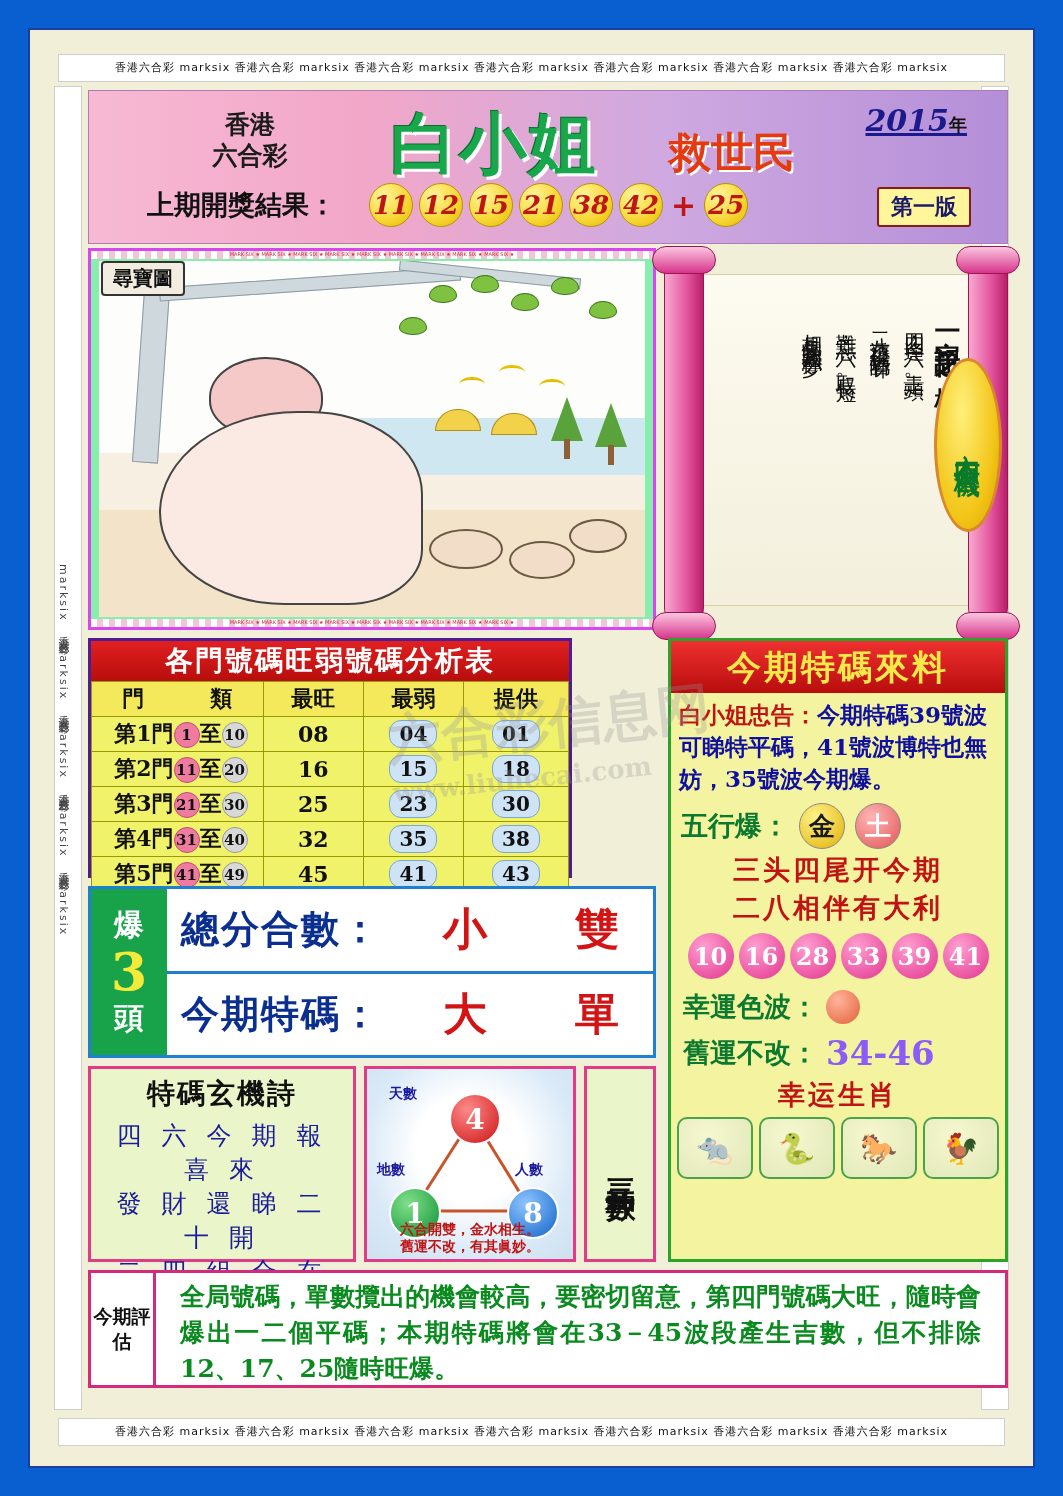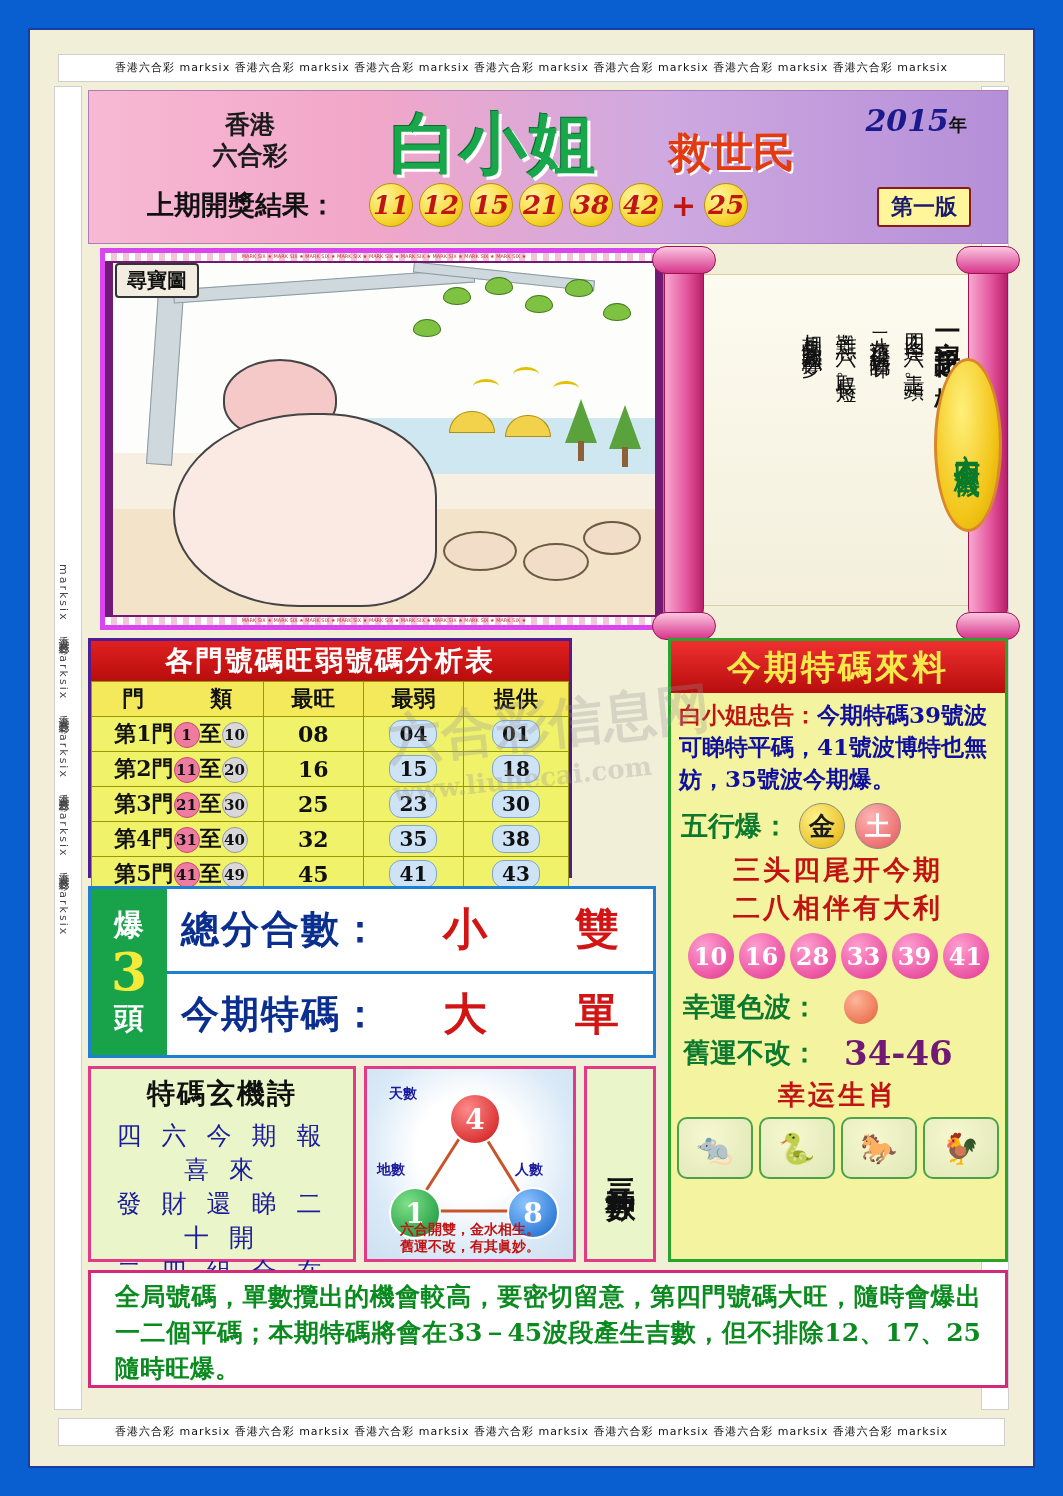--- a/index.html
+++ b/index.html
@@ -62,20 +62,21 @@
   .title-sub{
     position:absolute;left:580px;top:34px;width:200px;
     font-size:42px;font-weight:bold;color:#e33a10;
     font-family:"DejaVu Serif","Liberation Serif",serif;
     text-shadow:2px 2px 0 #fff;
   }
   .year{
     position:absolute;right:40px;top:12px;width:180px;text-align:right;
     font-size:30px;color:#1a1a8c;font-style:italic;font-weight:bold;
     font-family:"DejaVu Serif","Liberation Serif",serif;
+    text-decoration:underline;
   }
   .year small{font-size:18px;font-style:normal;color:#111;}
   .issue{
     position:absolute;right:36px;top:48px;width:190px;text-align:right;
     font-size:30px;font-weight:bold;color:#111;
     font-family:"DejaVu Serif","Liberation Serif",serif;
   }
   .issue .num{color:#d2161a;font-size:34px;}
   .prev-label{
     position:absolute;left:58px;top:96px;font-size:27px;font-weight:bold;color:#111;
@@ -93,22 +94,22 @@
   }
   .plus{font-size:30px;font-weight:bold;color:#c01515;margin:0 2px;}
   .edition{
     position:absolute;right:36px;top:96px;
     background:#fff59b;border:2px solid #8a1a1a;border-radius:3px;
     padding:3px 12px;font-size:22px;font-weight:bold;color:#1b1b6b;
     font-family:"DejaVu Serif","Liberation Serif",serif;
   }
   
   .pic-block{
-    position:absolute;left:12px;top:158px;width:568px;height:382px;
-    background:#701a75;border:5px solid #d946ef;box-sizing:border-box;
+    position:absolute;left:0;top:158px;width:568px;height:382px;
+    background:#86efac;border:3px solid #d946ef;box-sizing:border-box;
   }
   .pic-border-note{
     position:absolute;left:0;right:0;height:8px;background:repeating-linear-gradient(90deg,#fff 0 6px,#f2c6d6 6px 12px);
     font-size:5px;color:#c33;overflow:hidden;text-align:center;
   }
   .pic-tag{
     position:absolute;left:10px;top:10px;z-index:4;
     background:#f2ede0;border:2px solid #333;border-radius:4px;
     padding:2px 10px;font-size:20px;font-weight:bold;color:#111;
     font-family:"DejaVu Serif","Liberation Serif",serif;
@@ -290,28 +291,28 @@
   }
   .rc-nums{display:flex;justify-content:center;gap:5px;padding:6px 0;}
   .nball{
     width:46px;height:46px;border-radius:50%;
     display:flex;align-items:center;justify-content:center;
     font-size:24px;font-weight:bold;color:#fff;
     font-family:"DejaVu Serif","Liberation Serif",serif;
   }
   .nb-pink{background:radial-gradient(circle at 35% 30%,#ff9fd0,#e2338e);}
   .rc-line{
-    display:flex;align-items:center;gap:26px;padding:4px 12px;
+    display:flex;align-items:center;gap:8px;padding:4px 12px;
     font-size:27px;font-weight:bold;color:#0b5ed7;
     font-family:"DejaVu Serif","Liberation Serif",serif;
   }
   .rc-line .g{color:#0b7a2e;}
   .color-dot{width:34px;height:34px;border-radius:50%;
     background:radial-gradient(circle at 35% 30%,#ffb49a,#e2603a);}
-  .rc-wave{font-size:34px;color:#701a75;font-weight:bold;font-family:"DejaVu Serif","Liberation Serif",serif;}
+  .rc-wave{font-size:34px;color:#8b5cf6;font-weight:bold;font-family:"DejaVu Serif","Liberation Serif",serif;}
   .lucky-zodiac{
     text-align:center;font-size:27px;color:#c01414;font-weight:bold;
     font-family:"DejaVu Serif","Liberation Serif",serif;letter-spacing:3px;
   }
   .zodiacs{display:flex;justify-content:center;gap:6px;padding:4px 0;}
   .zbox{
     width:72px;height:58px;border-radius:10px;border:2px solid #4aa34a;
     background:radial-gradient(circle at 40% 30%,#f7f7cf,#dfe8b8);
     display:flex;align-items:center;justify-content:center;font-size:30px;
   }
@@ -561,20 +562,23 @@
       <div class="lucky-zodiac">幸运生肖</div>
       <div class="zodiacs">
         <div class="zbox">🐀</div>
         <div class="zbox">🐍</div>
         <div class="zbox">🐎</div>
         <div class="zbox">🐓</div>
       </div>
     </div>
 
     <div class="assess">
+      <div class="assess-tag">
+        <span>今期評估</span>
+      </div>
       <div class="assess-text">全局號碼，單數攬出的機會較高，要密切留意，第四門號碼大旺，隨時會爆出一二個平碼；本期特碼將會在33－45波段產生吉數，但不排除12、17、25隨時旺爆。</div>
     </div>
 
     <div class="watermark">
       <span>六合彩信息网</span>
       <small>www.liuhecai.com</small>
     </div>
 
   </div>
   </div>

